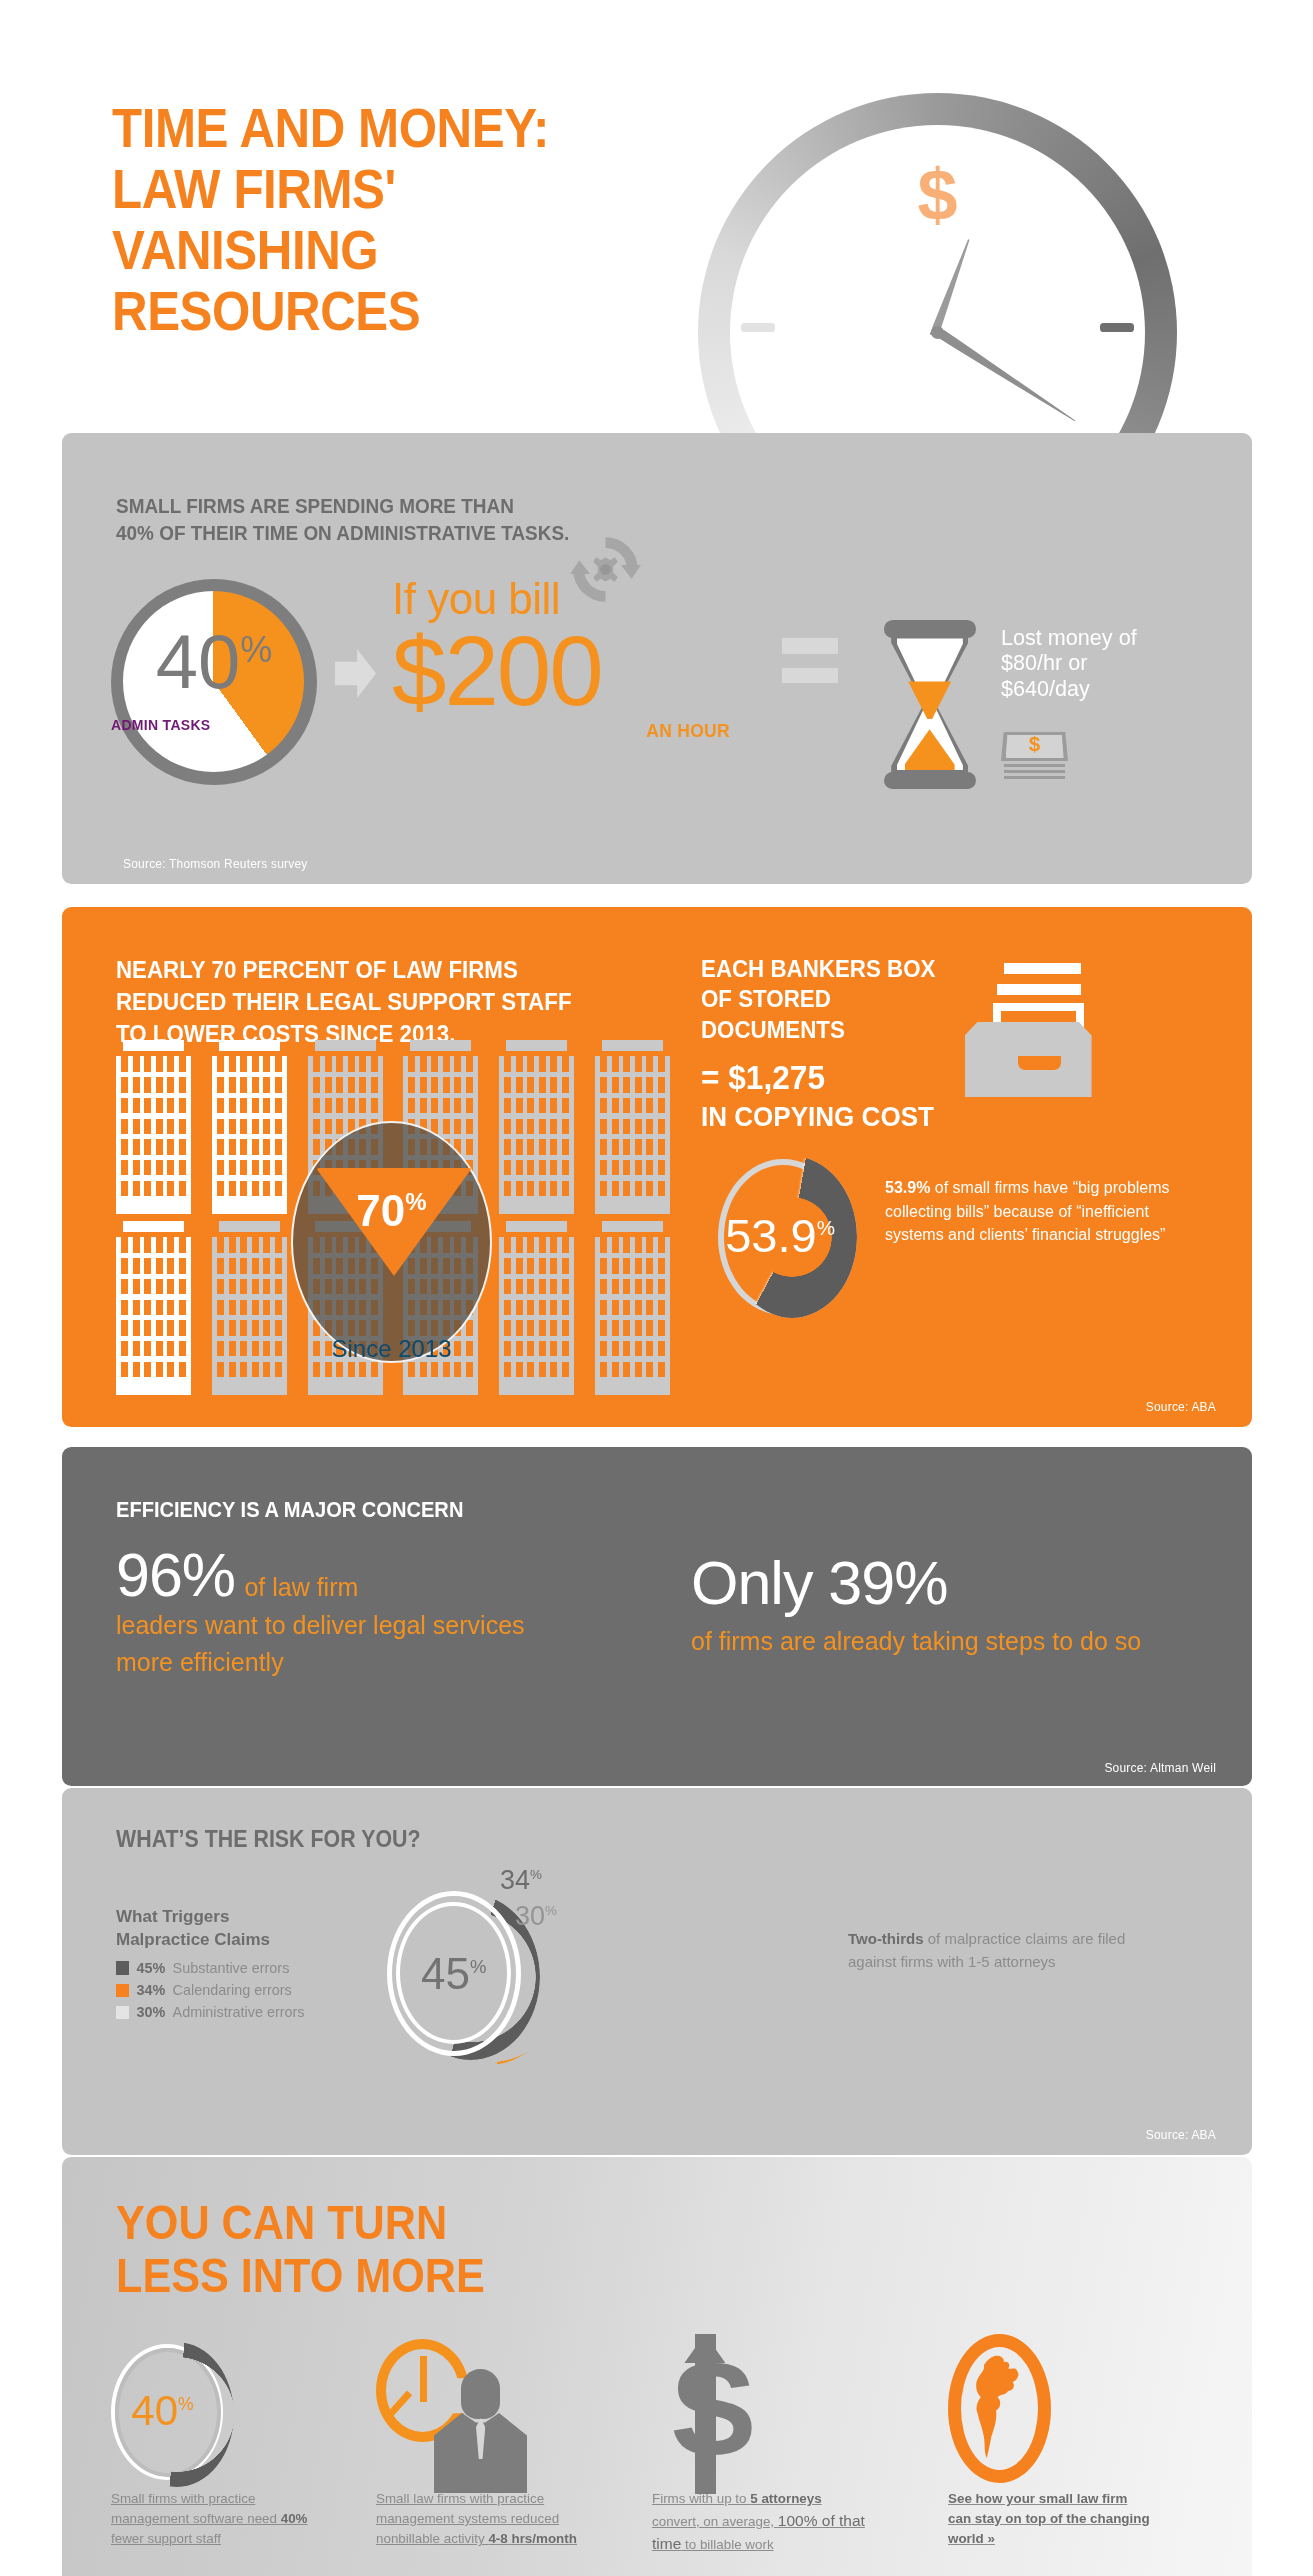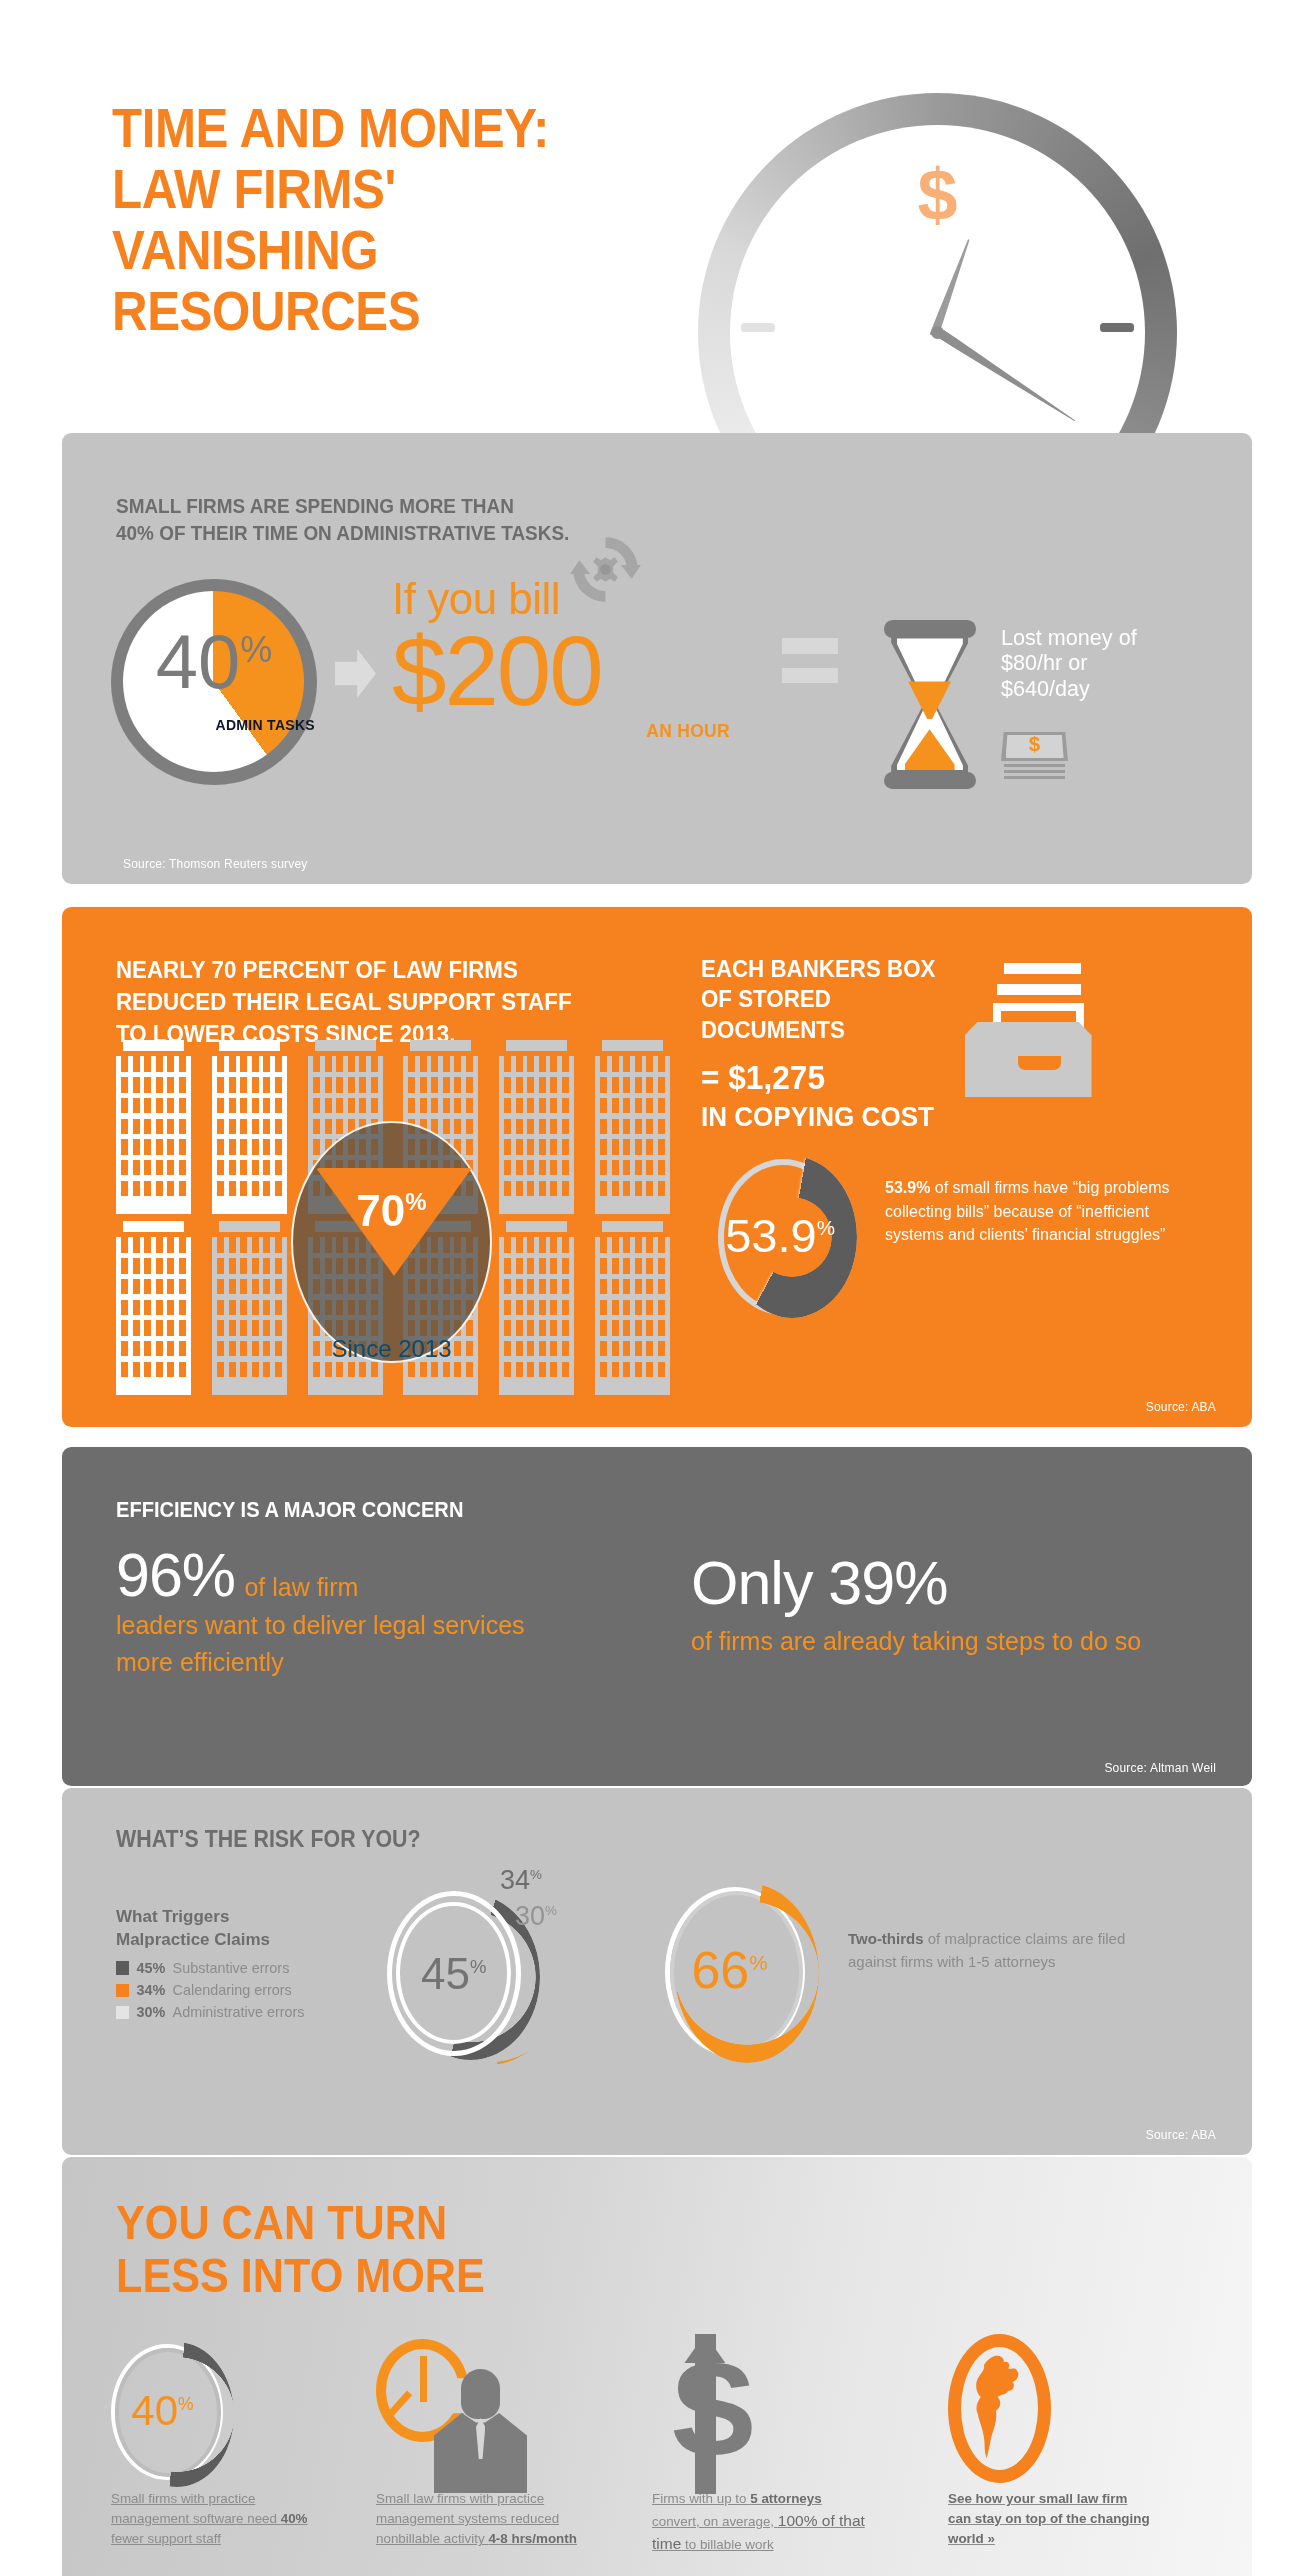--- a/index.html
+++ b/index.html
@@ -81,22 +81,22 @@
   .donut40 .inner {
     position:absolute; left:12.4px; top:12.4px; width:181px; height:181px; border-radius:50%;
     background: conic-gradient(#f5921e 0 144deg, #ffffff 144deg 360deg);
   }
   .donut40 .num {
     position:absolute; left:0; right:0; top:45px; text-align:center;
     font-size:76px; color:#7b7b7b; font-weight:300; line-height:1;
   }
   .donut40 .num .pct { font-size:36px; vertical-align: super; }
   .donut40 .lbl {
-    position:absolute; left:0; right:2px; top:138px; text-align:right;
-    font-size:14px; font-weight:700; color:#0f172a; letter-spacing:0.3px;
+    position:absolute; left:0; right:2px; top:138px; text-align:left;
+    font-size:14px; font-weight:700; color:#701a75; letter-spacing:0.3px;
   }
   .arrow-gray {
     position:absolute; left: 273px; top: 216px; width: 41px; height: 49px;
     background:#dcdcdc;
     clip-path: polygon(0 26%, 54% 26%, 54% 0, 100% 50%, 54% 100%, 54% 74%, 0 74%);
   }
   .bill-block { position:absolute; left: 330px; top: 144px; width: 371px; }
   .bill-line1 { color:#f5921f; font-size:44px; font-weight:400; line-height:1; letter-spacing:-0.5px; }
   .bill-line2 { color:#f5921f; font-size:98px; font-weight:300; line-height:.95; margin-top:4.1px; letter-spacing:-2.1px;}
   .bill-line3 { color:#f5921f; font-size:17.5px; font-weight:700; text-align:right; margin-top:3.1px; letter-spacing:0.3px; padding-right:33px;}
@@ -1166,26 +1166,20 @@
       <div class="arc-dark"></div>
       <div class="ma ma-1"></div>
       <div class="ma ma-2"></div>
       <div class="ma-num"><span>45</span><span class="p">%</span></div>
     </div>
     <div class="src">Source: ABA</div>
   </div>
   <div class="lab34"><span>34</span><span class="p">%</span></div>
   <div class="lab30"><span>30</span><span class="p">%</span></div>
 
-  <div class="donut66">
-    <div class="d66-track"></div>
-    <div class="d66-track2"></div>
-    <div class="d66-arc"></div>
-    <div class="d66-num"><span>66</span><span class="p">%</span></div>
-  </div>
   <div class="s66-txt">
     <b>Two-thirds</b><span> of malpractice claims are filed against firms with 1-5 attorneys</span>
   </div>
 
   <div class="card" id="sec5">
     <div class="s5-head">YOU CAN TURN
 LESS INTO MORE</div>
 
   </div>
 

